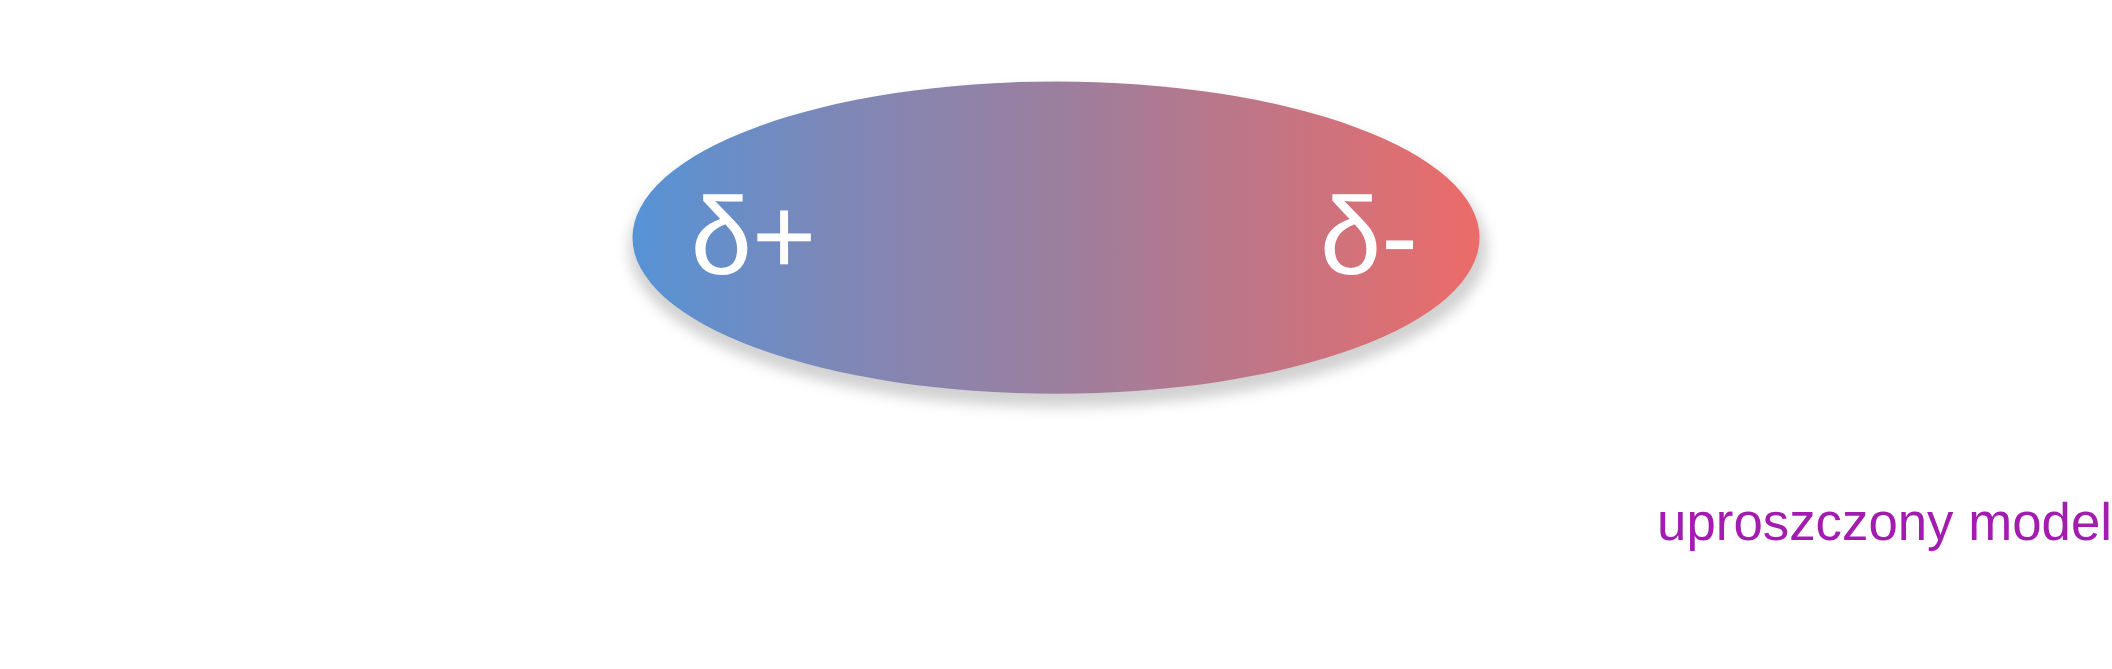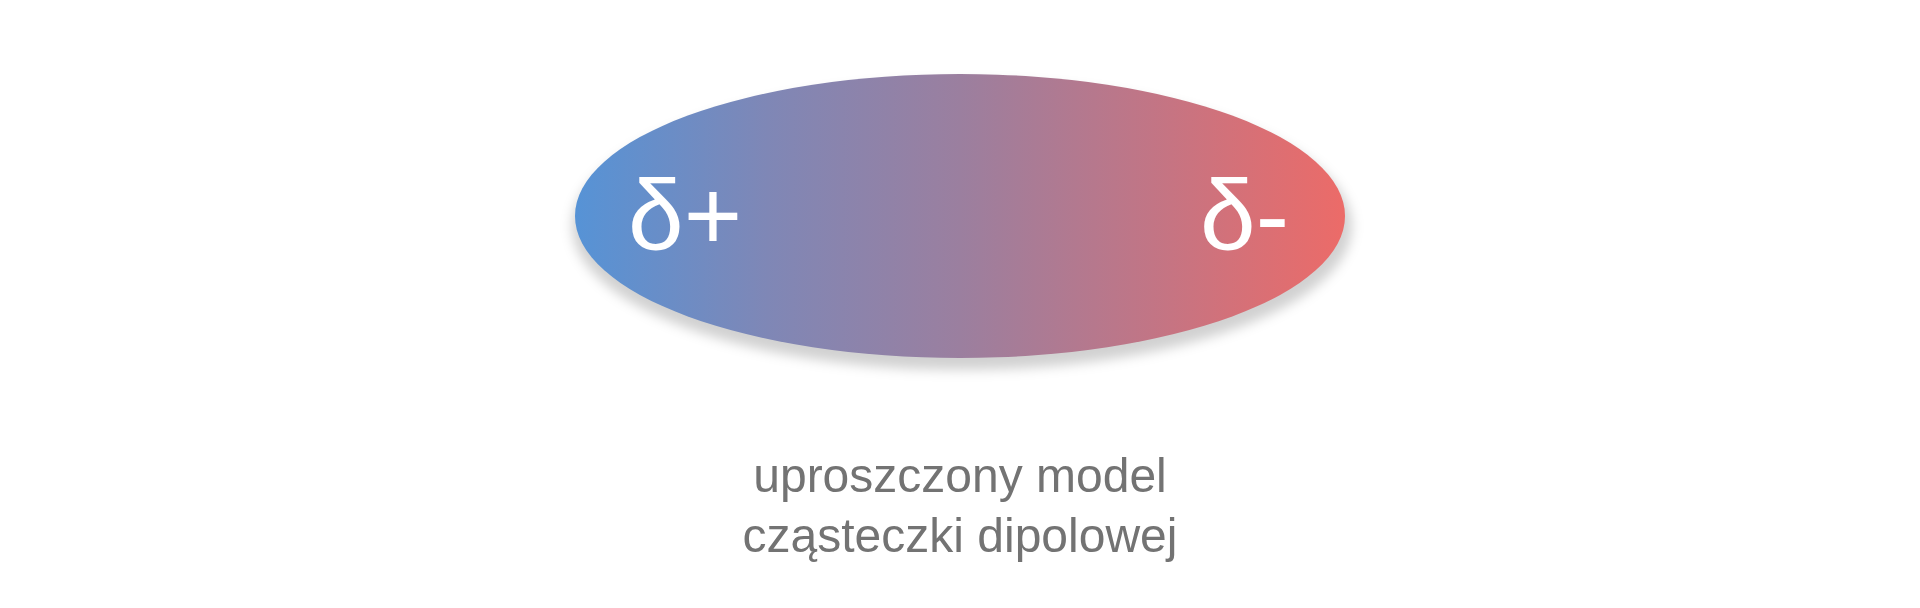--- a/index.html
+++ b/index.html
@@ -14,30 +14,29 @@
     border-radius: 50%;
     background: linear-gradient(to right, #5693d6 0%, #7f87b6 25%, #9b7f9f 50%, #c27585 75%, #ec6b68 100%);
   }
   .pole {
     position: absolute; top: 160px; color: #ffffff; font-size: 100px; line-height: 110px;
     font-family: "Liberation Sans", sans-serif;
   }
   .pole-pos { left: 628px; }
   .pole-neg { left: 1200px; }
   .caption {
-    position: absolute; left: 0; width: 1920px; top: 446px; text-align: center;
-    color: #737373; font-size: 48px; line-height: 60px;
+    position: absolute; left: 0; width: 1920px; top: 446px; text-align: right;
+    color: #a21caf; font-size: 48px; line-height: 60px;
     font-family: "Liberation Sans", sans-serif;
   }
 </style>
 </head>
 <body>
 
 <div class="diagram">
   <div class="shadow"></div>
   <div class="molecule"></div>
   <div class="pole pole-pos">δ+</div>
   <div class="pole pole-neg">δ-</div>
   <div class="caption">
     <div>uproszczony model</div>
-    <div>cząsteczki dipolowej</div>
   </div>
 </div>
 
 </body></html>

